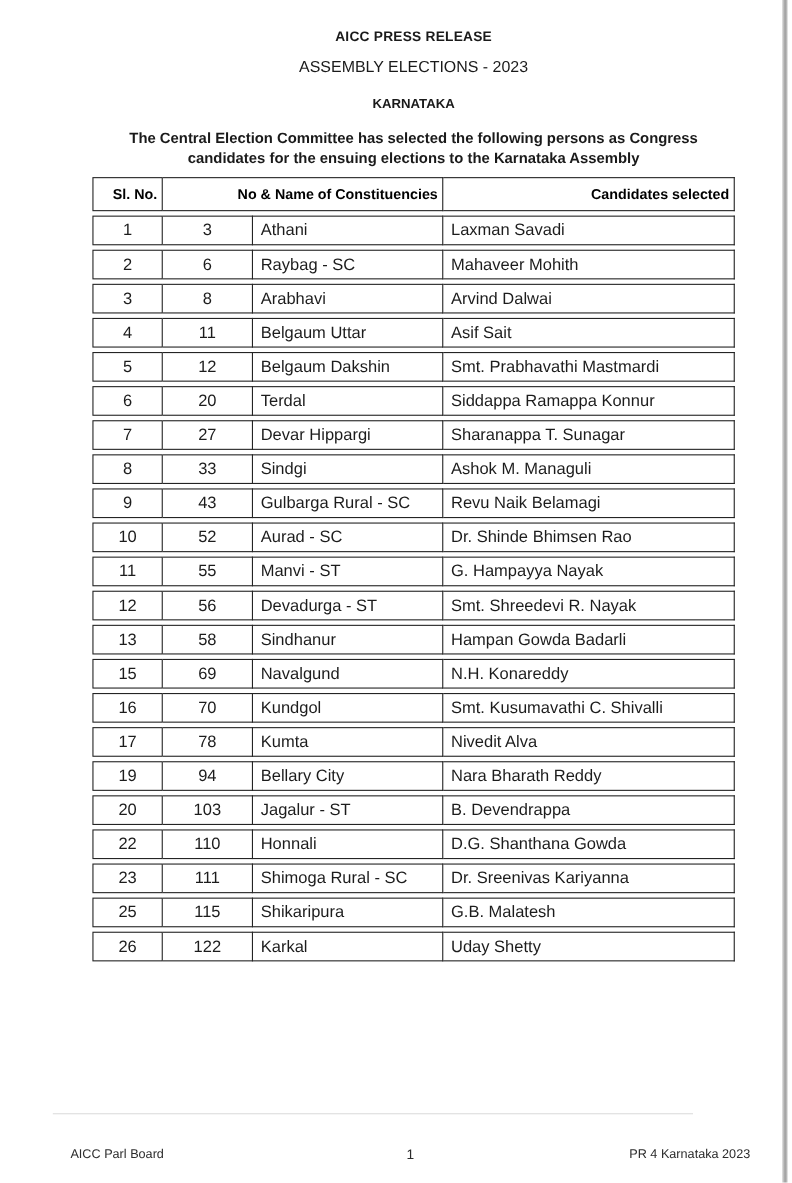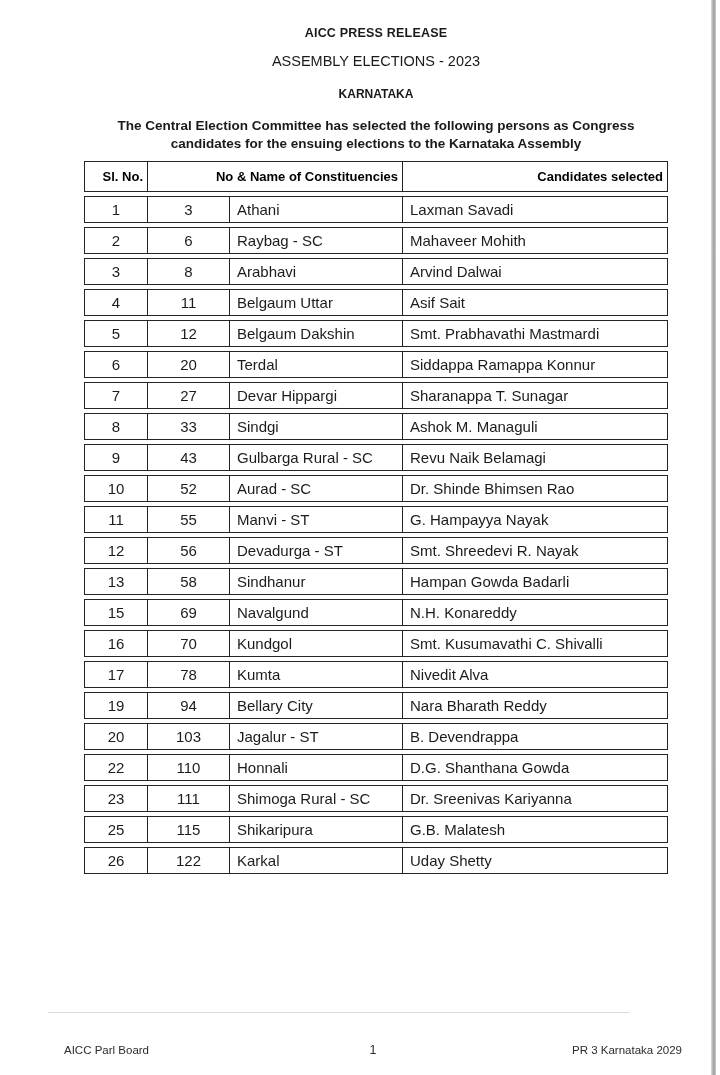--- a/index.html
+++ b/index.html
@@ -249,16 +249,16 @@
         </tr>
       </tbody>
   </table>
 </div>
 
 <div class="fold-line"></div>
 
 <div class="footer">
   <span class="fl">AICC Parl Board</span>
   <span class="fc">1</span>
-  <span class="fr">PR 3 Karnataka 2029</span>
+  <span class="fr">PR 4 Karnataka 2023</span>
 </div>
 
 <div class="scan-edge"></div>
 
 </body></html>

